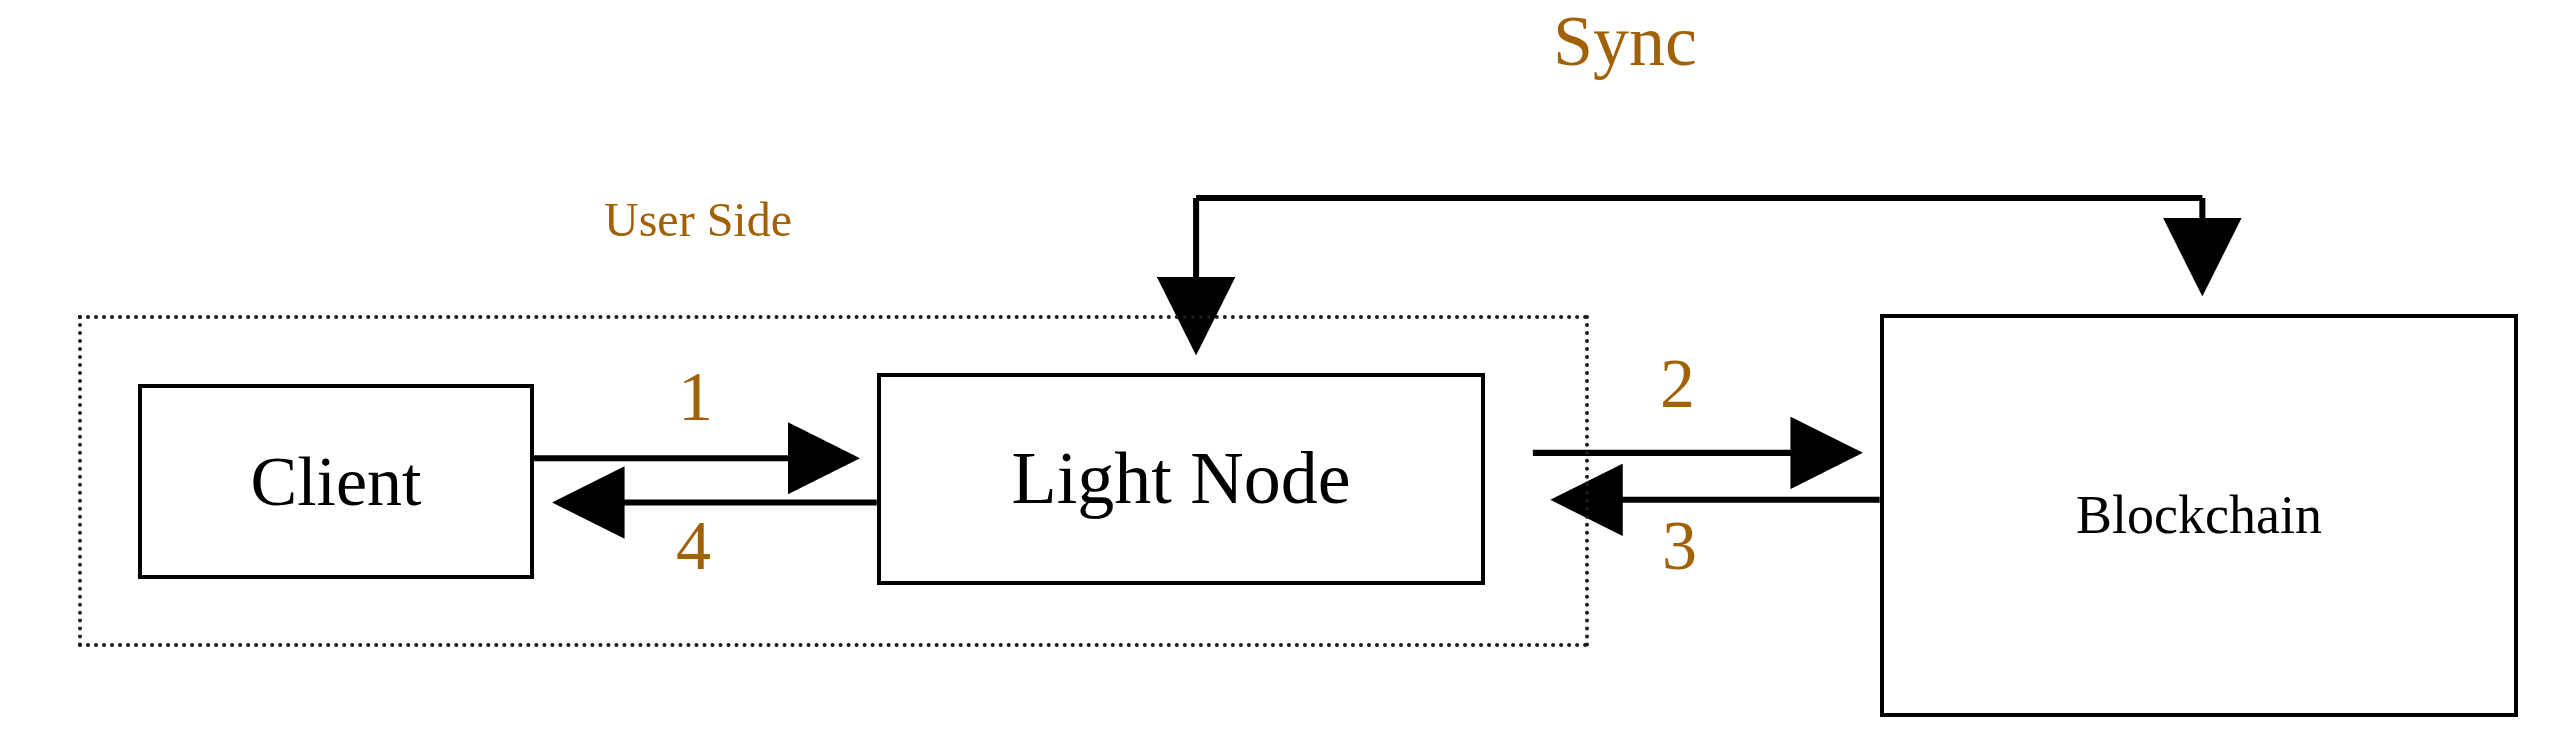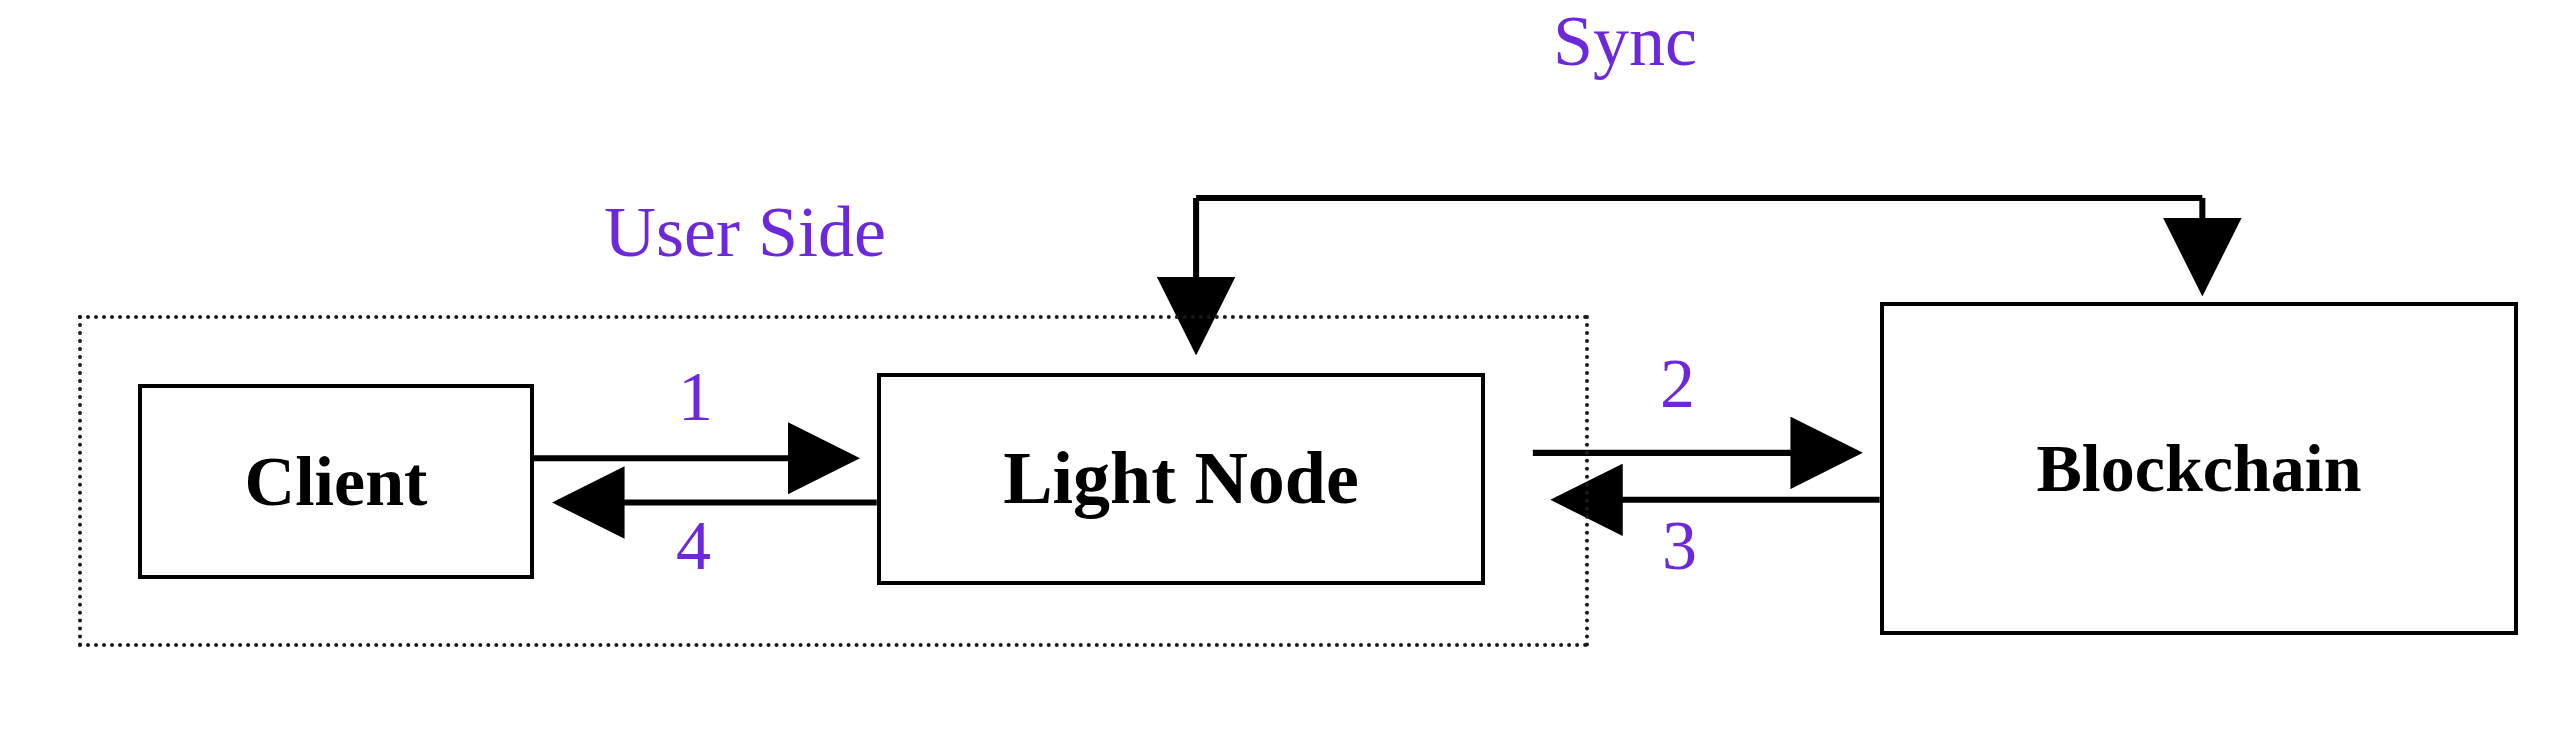--- a/index.html
+++ b/index.html
@@ -27,53 +27,53 @@
     position: absolute;
     box-sizing: border-box;
     border: 4px solid #000000;
     background: #ffffff;
     display: flex;
     align-items: center;
     justify-content: center;
     text-align: left;
     line-height: 1.02;
     font-family: "Liberation Serif", "DejaVu Serif", serif;
-    font-weight: 700;
+    font-weight: 400;
   }
   #client-box {
     left: 138px;  top: 384px;  width: 396px;  height: 195px;
     font-size: 70px;
   }
   #light-node-box {
     left: 877px; top: 373px; width: 608px; height: 212px;
     font-size: 74px;
   }
   #blockchain-box {
-    left: 1880px; top: 302px; width: 638px; height: 333px;
-    font-size: 68px;
+    left: 1880px; top: 314px; width: 638px; height: 403px;
+    font-size: 54px;
   }
   .box-label { display: block; }
   .box-label .line2 { display: block; }
 
   .region-dotted {
     position: absolute;
     left: 78px; top: 315px; width: 1511px; height: 332px;
     box-sizing: border-box;
     border: 4.7px dotted #1a1a1a;
     background: transparent;
     pointer-events: none;
   }
   .free-label {
     position: absolute;
     font-family: "Liberation Serif", "DejaVu Serif", serif;
-    color: #6d28d9;
+    color: #a16207;
     white-space: nowrap;
     line-height: 1;
   }
-  #user-side-label  { left: 604px;  top: 196px; font-size: 72px; }
+  #user-side-label  { left: 604px;  top: 196px; font-size: 48px; }
   #sync-label       { left: 1553px; top: 5.4px;   font-size: 72px; }
   #edge-label-1     { left: 678px; top: 362px; font-size: 70px; }
   #edge-label-4     { left: 676px; top: 511px; font-size: 70px; }
   #edge-label-2     { left: 1660px; top: 349px; font-size: 70px; }
   #edge-label-3     { left: 1662px; top: 511px; font-size: 70px; }
 </style>
 </head>
 <body>
 
 <div id="canvas">

